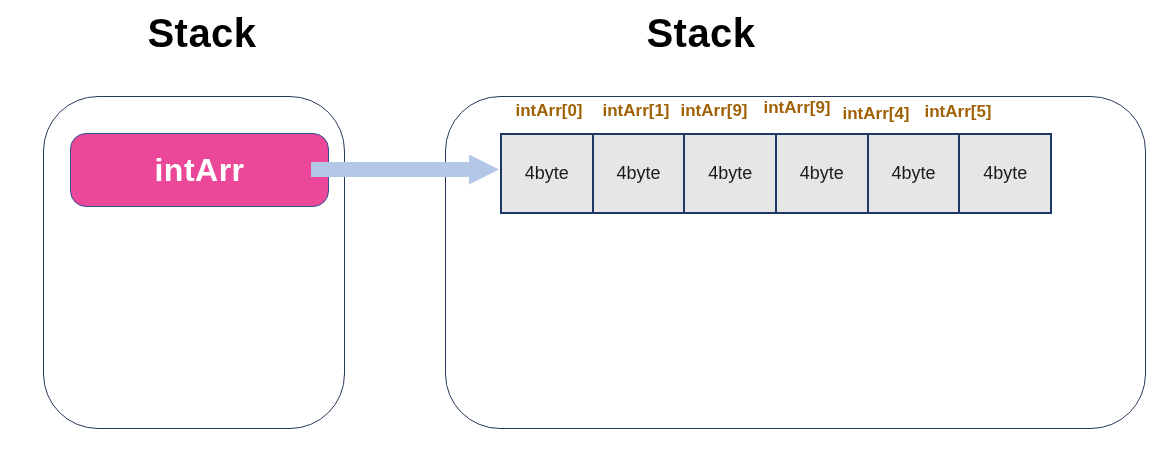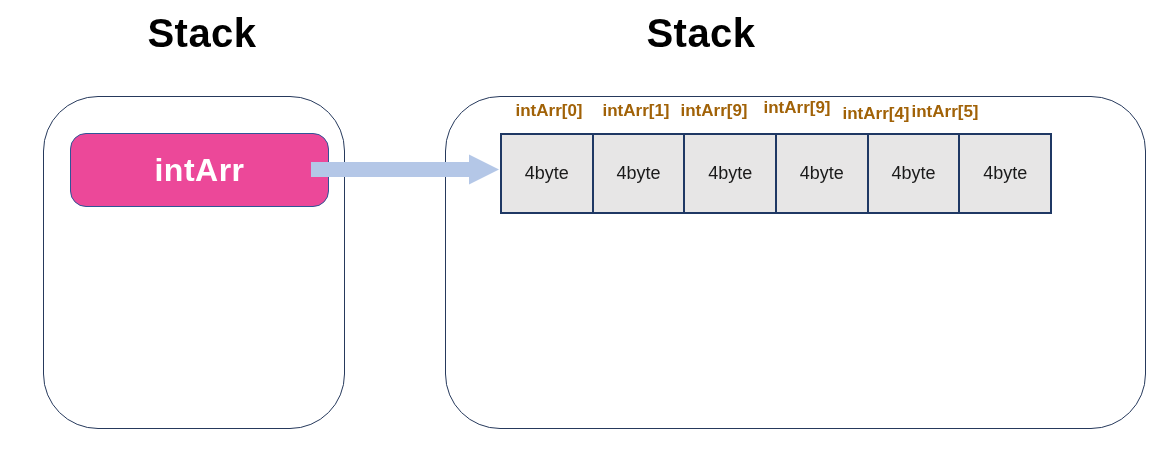--- a/index.html
+++ b/index.html
@@ -77,21 +77,21 @@
     font-weight: 700;
     color: #a16207;
     line-height: 22px;
     white-space: nowrap;
   }
   .hlabel:nth-child(1) { left: 499px; top: 100px; }
   .hlabel:nth-child(2) { left: 586px; top: 100px; }
   .hlabel:nth-child(3) { left: 664px; top: 100px; }
   .hlabel:nth-child(4) { left: 747px; top: 97px;  }
   .hlabel:nth-child(5) { left: 826px; top: 103px; }
-  .hlabel:nth-child(6) { left: 889px; top: 101px; padding-left: 6px; }
+  .hlabel:nth-child(6) { left: 908px; top: 101px; }
 
   .heap-cells {
     position: absolute;
     left: 500px; top: 133px;
     width: 552px; height: 81px;
     display: flex;
     border: 2px solid #1f3864;
     box-sizing: border-box;
     background: #e7e6e6;
   }

